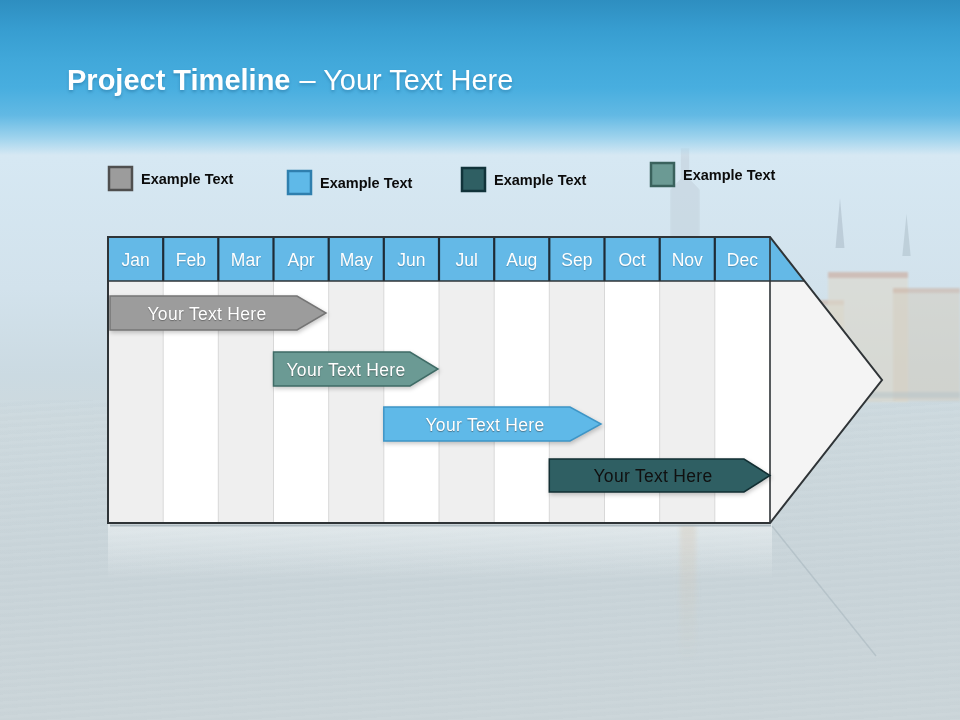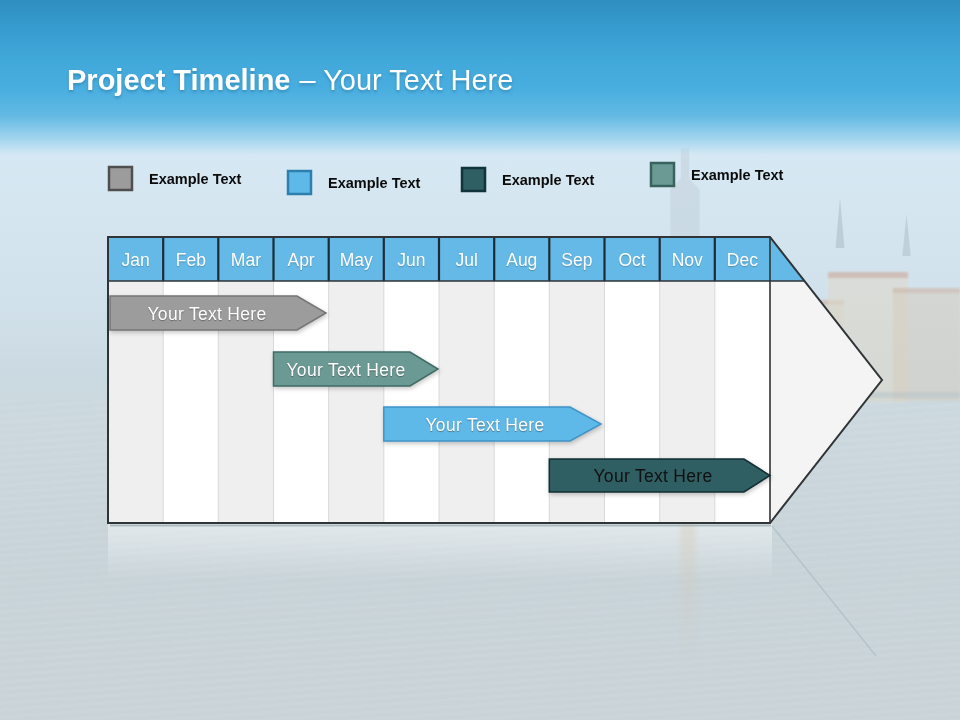--- a/index.html
+++ b/index.html
@@ -49,21 +49,21 @@
   }
   
   .title {
     position:absolute; left:67px; top:60px; white-space:nowrap;
     color:#FFFFFF; font-size:29px; line-height:40px;
     text-shadow:0 2px 3px rgba(10,70,110,.30);
   }
   .title .t-main { font-weight:bold; }
   .title .t-suffix { font-weight:normal; margin-left:9px; }
   
-  .legend-item { position:absolute; display:flex; align-items:center; gap:14px; }
+  .legend-item { position:absolute; display:flex; align-items:center; gap:6px; }
   .legend-label { font-size:14.5px; font-weight:bold; color:#0B0B0B; white-space:nowrap; }
   .sw { display:block; }
   .sw-b1 { stroke:#4F4F4F; } .sw-b2 { stroke:#2F7FAE; }
   .sw-b3 { stroke:#11333A; } .sw-b4 { stroke:#3A625D; }
   
   .tl { position:absolute; left:0; top:0; }
   .month-label { font-size:17.5px; fill:#FFFFFF; text-anchor:middle;
                  text-shadow:0 1px 1px rgba(40,70,90,.35); }
   .bar-poly { filter:drop-shadow(1px 2px 2px rgba(0,0,0,.22)); }
   .bar-label { font-size:17.5px; text-anchor:middle; letter-spacing:.3px; }

